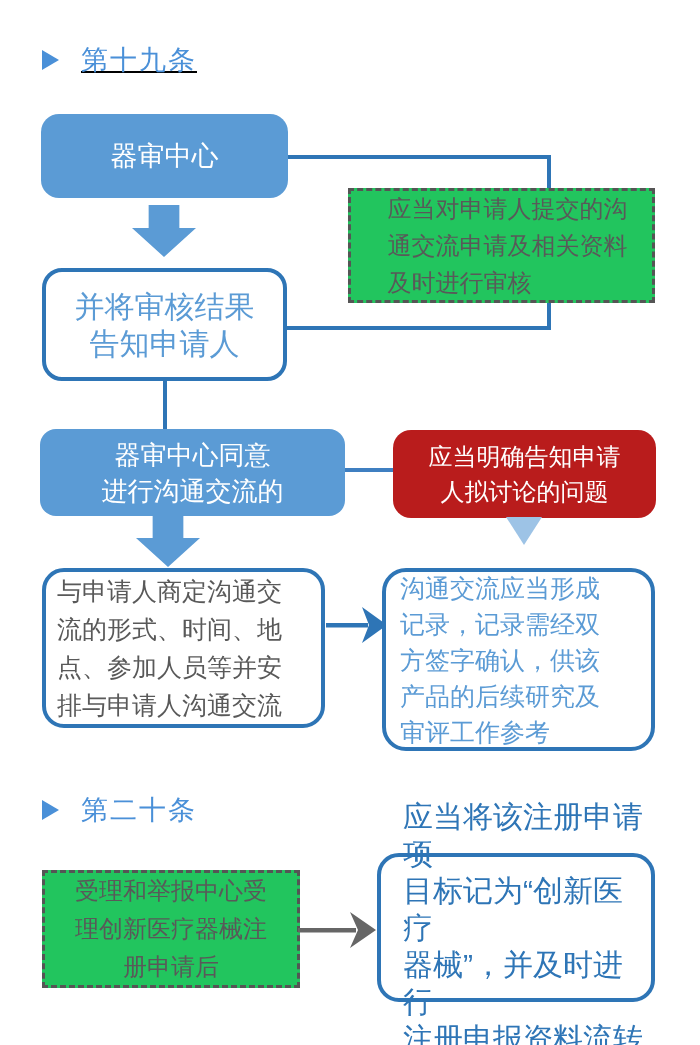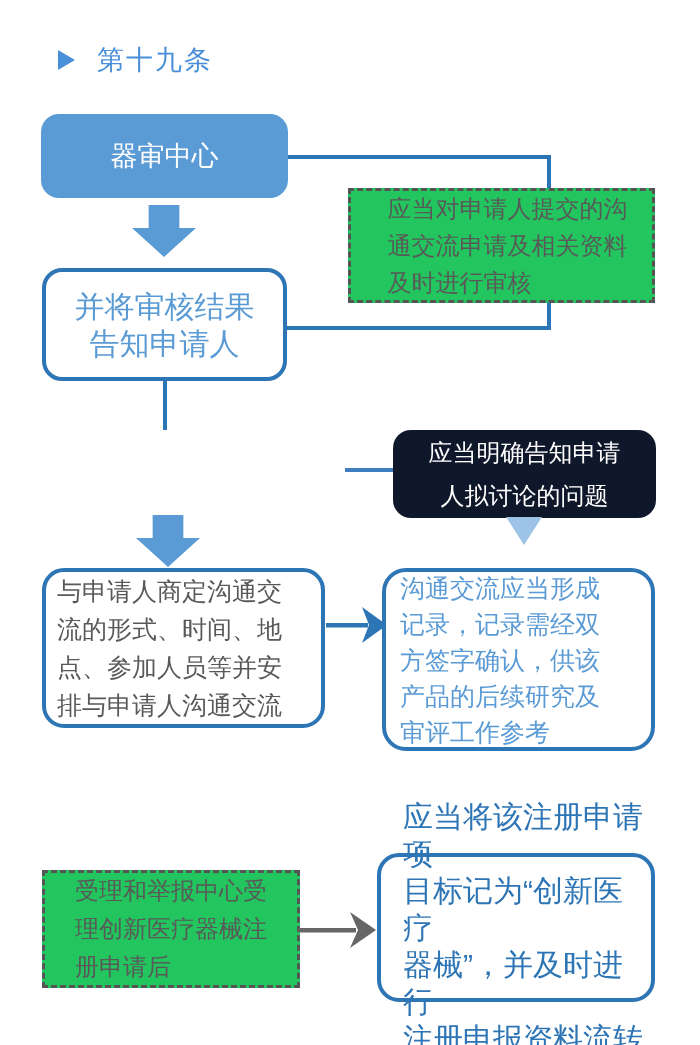--- a/index.html
+++ b/index.html
@@ -46,23 +46,23 @@
   
   .node-dashed{
     background:#22c55e;border:3px dashed #555555;
     color:#595959;font-size:24px;line-height:37px;white-space:pre-line;
     display:flex;align-items:center;justify-content:center;text-align:left;
     z-index:2;
   }
 
   
   .bubble{
-    background:#0f172a;color:#ffffff;border-radius:18px;
+    background:#b91c1c;color:#ffffff;border-radius:18px;
     display:flex;align-items:center;justify-content:center;
-    text-align:center;font-size:24px;line-height:43px;white-space:pre-line;
+    text-align:center;font-size:24px;line-height:35px;white-space:pre-line;
     z-index:2;
   }
   .bubble-tail{
     width:0;height:0;
     border-left:18px solid transparent;
     border-right:18px solid transparent;
     border-top:28px solid #9dc3e6;
     z-index:2;
   }
 
@@ -75,21 +75,21 @@
     width:64px;height:52px;background:#5b9bd5;z-index:2;
     clip-path:polygon(26% 0%,74% 0%,74% 44%,100% 44%,50% 100%,0% 44%,26% 44%);
   }
   svg{display:block;}
 </style>
 </head>
 <body>
 
 <div class="canvas">
 
-  <div class="abs sec-heading" style="left:58px;top:42px;">
+  <div class="abs sec-heading" style="left:42px;top:42px;text-decoration:underline;">
     <span class="tri-bullet"></span>
     <span class="txt">第十九条</span>
   </div>
 
   <div class="abs line" style="left:288px;top:155px;width:263px;height:4px;"></div>
   <div class="abs line" style="left:547px;top:155px;width:4px;height:175px;"></div>
   <div class="abs line" style="left:287px;top:326px;width:264px;height:4px;"></div>
 
   <div class="abs node-fill" style="left:41px;top:114px;width:247px;height:84px;font-size:27px;">器审中心</div>
 
@@ -97,20 +97,22 @@
 通交流申请及相关资料
 及时进行审核</div>
 
   <div class="abs block-arrow-down" style="left:132px;top:205px;"></div>
 
   <div class="abs node-outline blue-text" style="left:42px;top:268px;width:245px;height:113px;">并将审核结果
 告知申请人</div>
 
   <div class="abs line" style="left:163px;top:380px;width:4px;height:50px;"></div>
 
+  <div class="abs node-fill" style="left:40px;top:429px;width:305px;height:87px;border-radius:16px;line-height:36px;">器审中心同意
+进行沟通交流的</div>
 
   <div class="abs line-light" style="left:345px;top:468px;width:50px;height:4px;"></div>
 
   <div class="abs bubble" style="left:393px;top:430px;width:263px;height:88px;">应当明确告知申请
 人拟讨论的问题</div>
   <div class="abs bubble-tail" style="left:506px;top:517px;"></div>
 
   <div class="abs block-arrow-down" style="left:136px;top:515px;"></div>
 
   <div class="abs node-outline left gray-text" style="left:42px;top:568px;width:283px;height:160px;border-radius:22px;font-size:25px;line-height:38px;padding-left:11px;">与申请人商定沟通交
@@ -124,22 +126,26 @@
       <path d="M36 7 L61 25 L36 43 L43 25 Z" fill="#2e75b6"></path>
     </svg>
   </div>
 
   <div class="abs node-outline left blue-text" style="left:382px;top:568px;width:273px;height:183px;border-radius:24px;font-size:25px;line-height:36px;padding-left:14px;">沟通交流应当形成
 记录，记录需经双
 方签字确认，供该
 产品的后续研究及
 审评工作参考</div>
 
+  <div class="abs sec-heading" style="left:42px;top:792px;">
+    <span class="tri-bullet"></span>
+    <span class="txt">第二十条</span>
+  </div>
 
-  <div class="abs node-dashed" style="left:42px;top:870px;width:258px;height:118px;line-height:38px;justify-content:center;">受理和举报中心受
+  <div class="abs node-dashed" style="left:42px;top:870px;width:258px;height:118px;line-height:38px;justify-content:center;text-align:center;">受理和举报中心受
 理创新医疗器械注
 册申请后</div>
 
   <div class="abs" style="left:298px;top:905px;z-index:2;">
     <svg width="80" height="50" viewBox="0 0 80 50">
       <rect x="0" y="23" width="58" height="4.5" fill="#666666"></rect>
       <path d="M52 7 L78 25 L52 43 L60 25 Z" fill="#666666"></path>
     </svg>
   </div>
 

